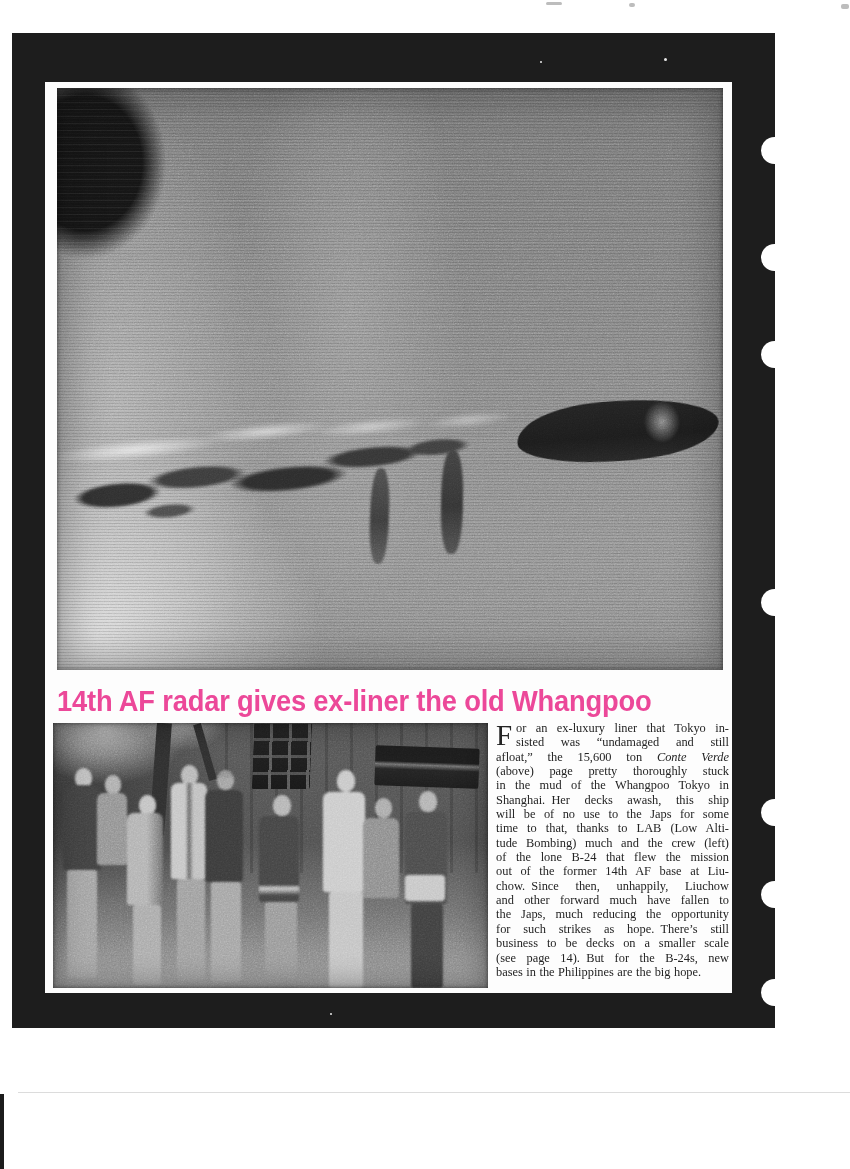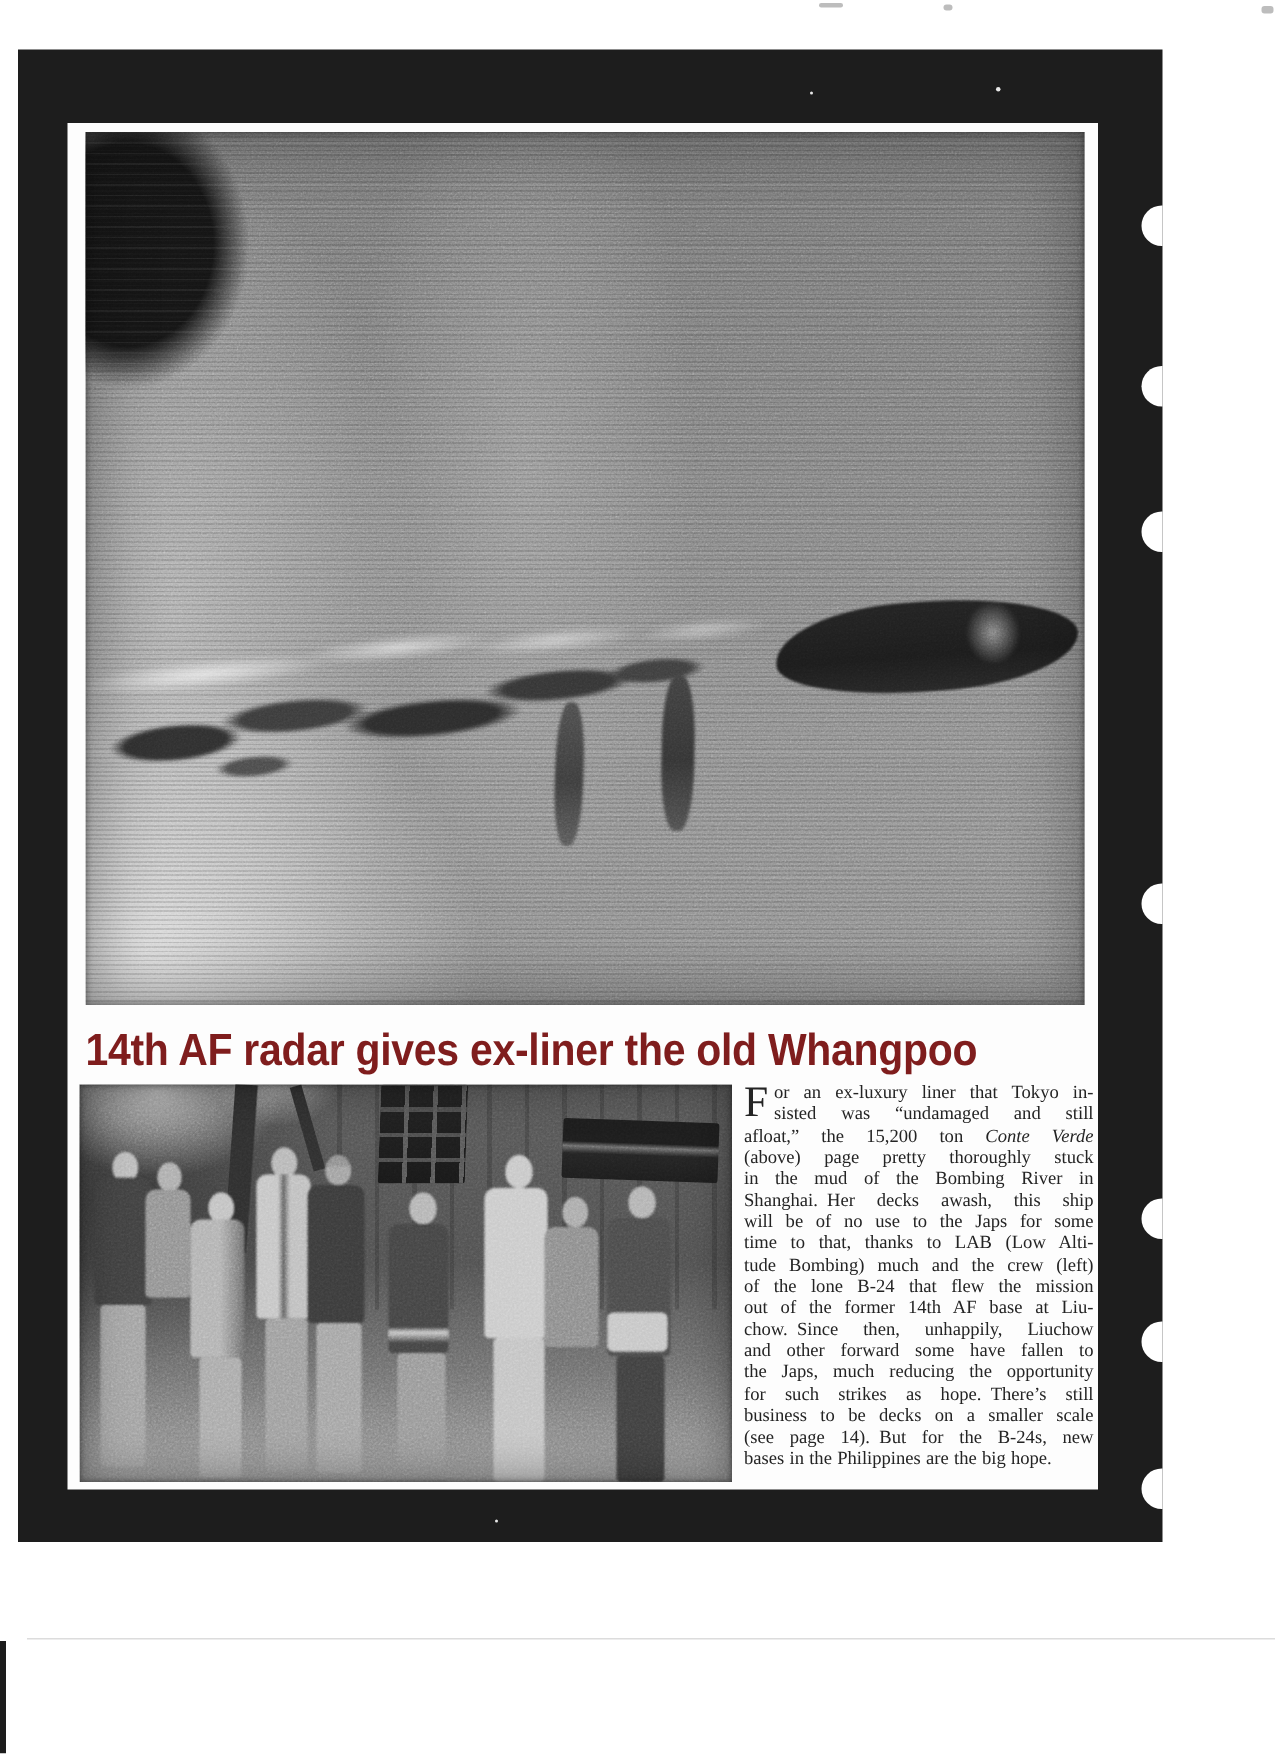--- a/index.html
+++ b/index.html
@@ -72,21 +72,21 @@
     border-radius:46% 54% 48% 52% / 62% 48% 58% 42%;
   }
   .streak{position:absolute;filter:blur(1px);border-radius:42%;}
   .streak.s1{left:313px;top:380px;width:19px;height:96px;background:linear-gradient(180deg,#4c4c4c,#3b3b3b 55%,#585858);transform:rotate(2deg);}
   .streak.s2{left:384px;top:362px;width:22px;height:104px;background:linear-gradient(180deg,#3f3f3f,#333 55%,#4e4e4e);transform:rotate(1deg);}
   .grain{position:absolute;inset:0;mix-blend-mode:overlay;opacity:.5;}
   
   .headline{
     position:absolute;left:57px;top:684px;width:676px;height:40px;
     font-family:"Liberation Sans", sans-serif;font-weight:700;
-    color:#7f1d1d;white-space:nowrap;
+    color:#ec4899;white-space:nowrap;
   }
   .headline span{
     display:inline-block;font-size:30px;letter-spacing:-.2px;
     transform:scaleX(.91);transform-origin:0 50%;
   }
   
   .photo-crew{
     position:absolute;left:53px;top:723px;width:435px;height:265px;overflow:hidden;
     background:
       radial-gradient(120px 80px at 12% 2%, rgba(195,195,195,.85), rgba(195,195,195,0) 70%),
@@ -237,31 +237,31 @@
     <rect width="435" height="265" filter="url(#g2)"></rect>
   </svg>
   <div class="vignette"></div>
 </div>
 
 <div class="article">
   <div class="dropcap">F</div>
   <div>
       <div class="tl indent"><span>or an ex-luxury liner that Tokyo in-</span></div>
       <div class="tl indent"><span>sisted was “undamaged and still</span></div>
-      <div class="tl"><span>afloat,” the 15,200 ton </span><em>Conte Verde</em></div>
+      <div class="tl"><span>afloat,” the 15,600 ton </span><em>Conte Verde</em></div>
       <div class="tl"><span>(above) page pretty thoroughly stuck</span></div>
-      <div class="tl"><span>in the mud of the Bombing River in</span></div>
+      <div class="tl"><span>in the mud of the Whangpoo Tokyo in</span></div>
       <div class="tl"><span>Shanghai. Her decks awash, this ship</span></div>
       <div class="tl"><span>will be of no use to the Japs for some</span></div>
       <div class="tl"><span>time to that, thanks to LAB (Low Alti-</span></div>
       <div class="tl"><span>tude Bombing) much and the crew (left)</span></div>
       <div class="tl"><span>of the lone B-24 that flew the mission</span></div>
       <div class="tl"><span>out of the former 14th AF base at Liu-</span></div>
       <div class="tl"><span>chow. Since then, unhappily, Liuchow</span></div>
-      <div class="tl"><span>and other forward some have fallen to</span></div>
+      <div class="tl"><span>and other forward much have fallen to</span></div>
       <div class="tl"><span>the Japs, much reducing the opportunity</span></div>
       <div class="tl"><span>for such strikes as hope. There’s still</span></div>
       <div class="tl"><span>business to be decks on a smaller scale</span></div>
       <div class="tl"><span>(see page 14). But for the B-24s, new</span></div>
       <div class="tl last"><span>bases in the Philippines are the big hope.</span></div>
     </div>
 </div>
 
 <div class="scanline-bottom"></div>
 <div class="edge-sliver"></div>

